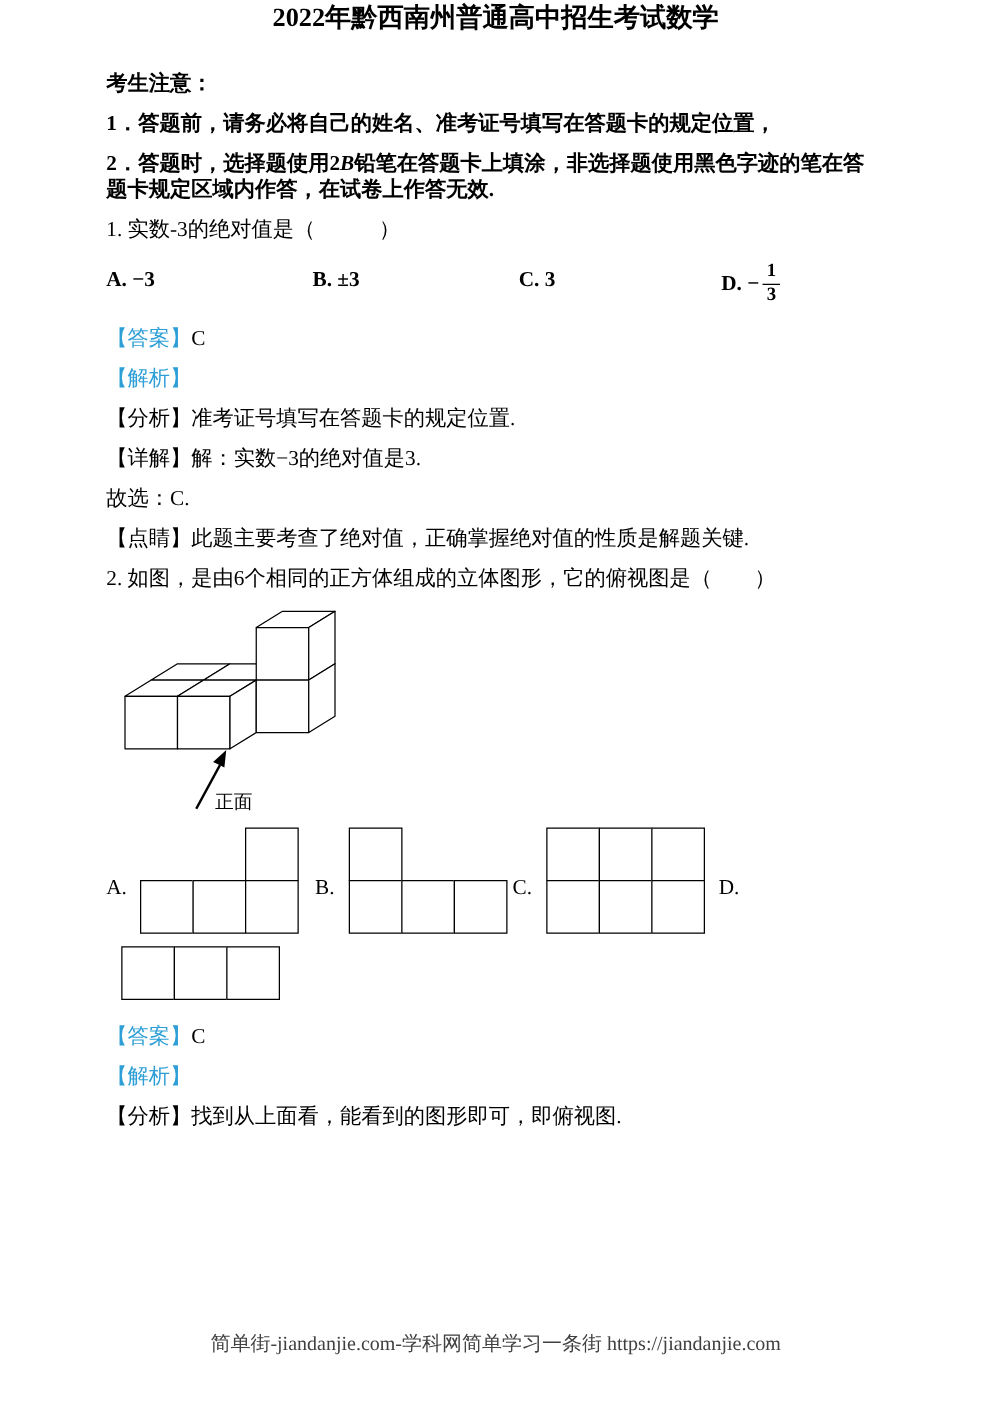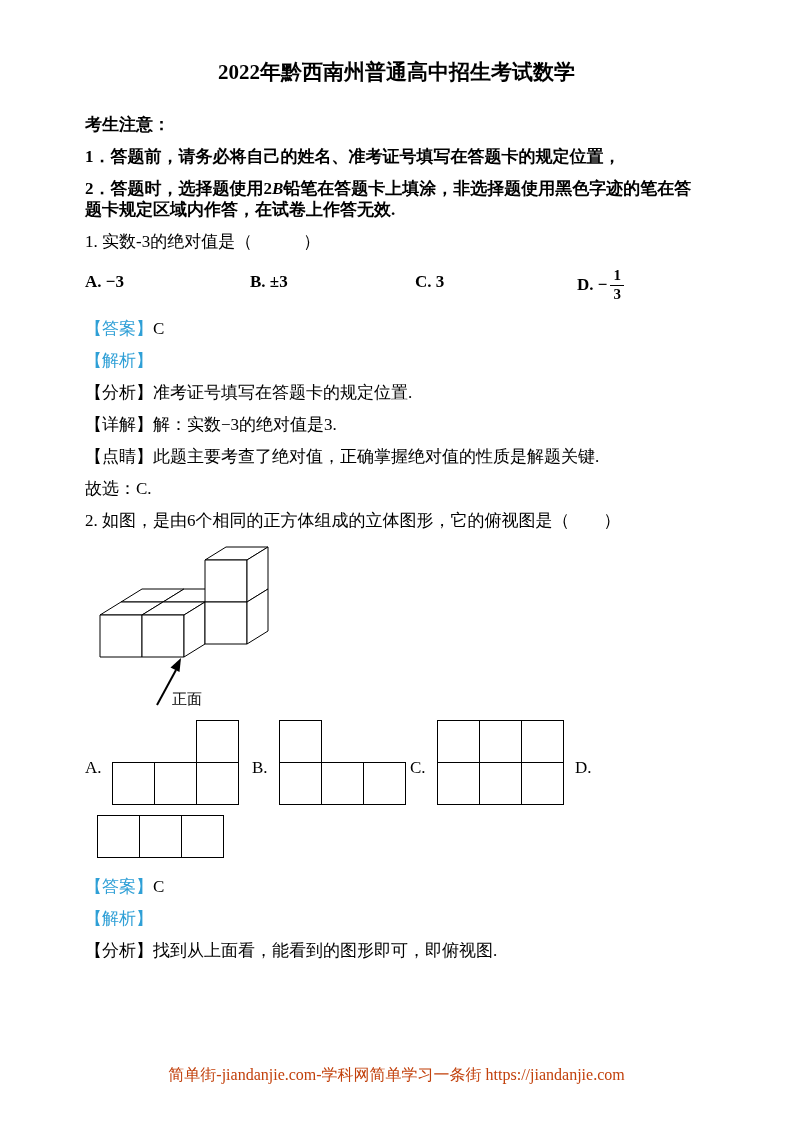--- a/index.html
+++ b/index.html
@@ -3,21 +3,21 @@
 <meta charset="utf-8">
 <style>
   * { box-sizing: border-box; }
   html, body { margin: 0; padding: 0; background: #ffffff; }
   .page {
     width: 793px; height: 1122px; position: relative; overflow: hidden;
     background: #ffffff; color: #000;
     font-family: "Liberation Serif", "DejaVu Serif", serif;
   }
   .content { padding: 0 85px; }
-  .title { font-size: 21px; font-weight: bold; text-align: center; margin: 0; padding-top: 58px; }
+  .title { font-size: 21px; font-weight: bold; text-align: center; margin: 0; }
   p { font-size: 17px; line-height: 21px; margin: 0 0 11px; }
   .first-after-title { margin-top: 28px; }
   .bold { font-weight: bold; }
   i { font-style: italic; }
 
   
   .optrow { position: relative; height: 44px; margin-bottom: 11px; font-size: 17px; }
   .opt { position: absolute; top: 9px; white-space: nowrap; font-weight: bold; }
   .o-a { left: 0; } .o-b { left: 165px; } .o-c { left: 330px; }
   .o-d { left: 492px; top: 0; height: 44px; display: inline-flex; align-items: center; }
@@ -65,22 +65,22 @@
       <span class="opt o-d"><span>D.</span>&nbsp;<span>−</span><span class="frac">
             <span class="num">1</span>
             <span class="den">3</span>
           </span></span>
     </div>
 
     <p><span class="accent" style="color: rgb(46, 159, 214);">【答案】</span><span>C</span></p>
     <p><span class="accent" style="color: rgb(46, 159, 214);">【解析】</span></p>
     <p>【分析】准考证号填写在答题卡的规定位置.</p>
     <p>【详解】解：实数−3的绝对值是3.</p>
+    <p>故选：C.</p>
     <p>【点睛】此题主要考查了绝对值，正确掌握绝对值的性质是解题关键.</p>
-    <p>故选：C.</p>
 
     <p>2. 如图，是由6个相同的正方体组成的立体图形，它的俯视图是（　　）</p>
 
     <div class="figure-block">
       <svg width="185" height="170" viewBox="0 0 185 170">
         <g fill="#ffffff" stroke="#000000" stroke-width="1" stroke-linejoin="round">
 
           <polygon points="26,60 68,60 89,47 47,47"></polygon>
           <polygon points="68,60 110,60 131,47 89,47"></polygon>
           <polygon points="5,73 47,73 68,60 26,60"></polygon>
@@ -136,14 +136,14 @@
           <div class="cell" style="left: 42px; top: 0px;"></div>
           <div class="cell" style="left: 84px; top: 0px;"></div>
         </div>
     </div>
 
     <p><span class="accent" style="color: rgb(46, 159, 214);">【答案】</span><span>C</span></p>
     <p><span class="accent" style="color: rgb(46, 159, 214);">【解析】</span></p>
     <p>【分析】找到从上面看，能看到的图形即可，即俯视图.</p>
   </div>
 
-  <div class="footer" style="color: #c2410c;">简单街-jiandanjie.com-学科网简单学习一条街 https://jiandanjie.com</div>
+  <div class="footer" style="color: #404040;">简单街-jiandanjie.com-学科网简单学习一条街 https://jiandanjie.com</div>
 </div>
 
 </body></html>

